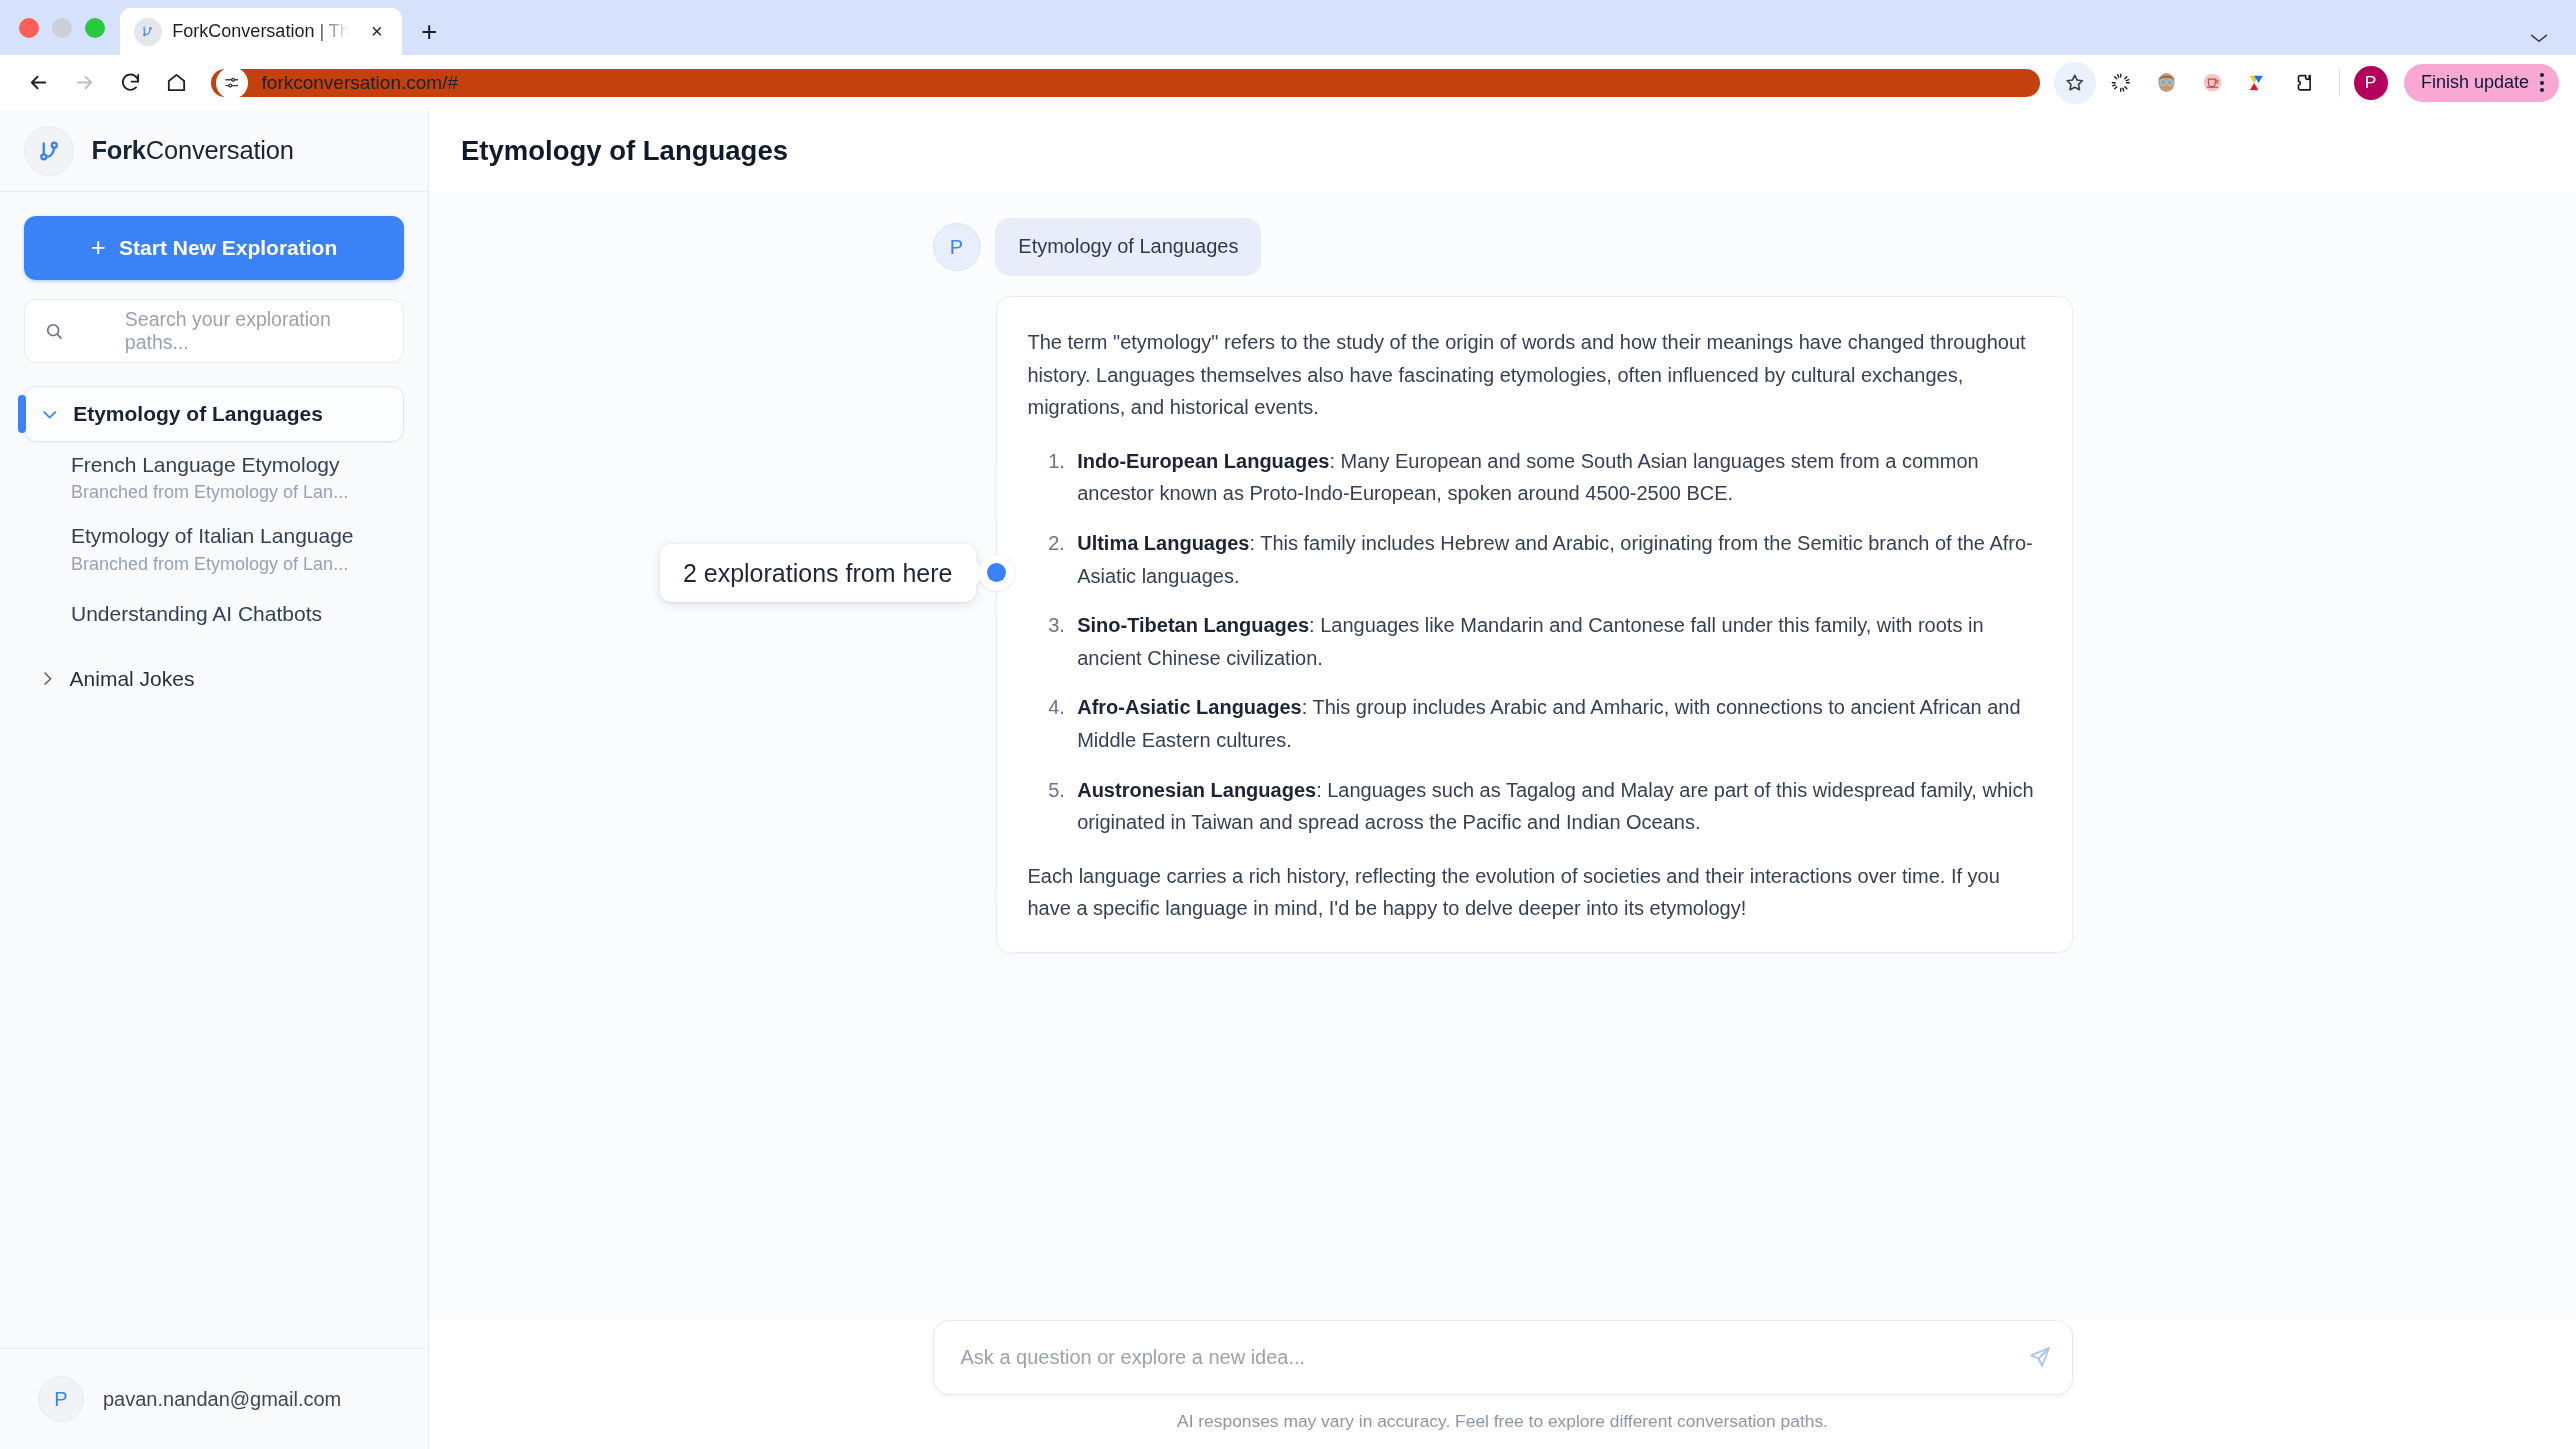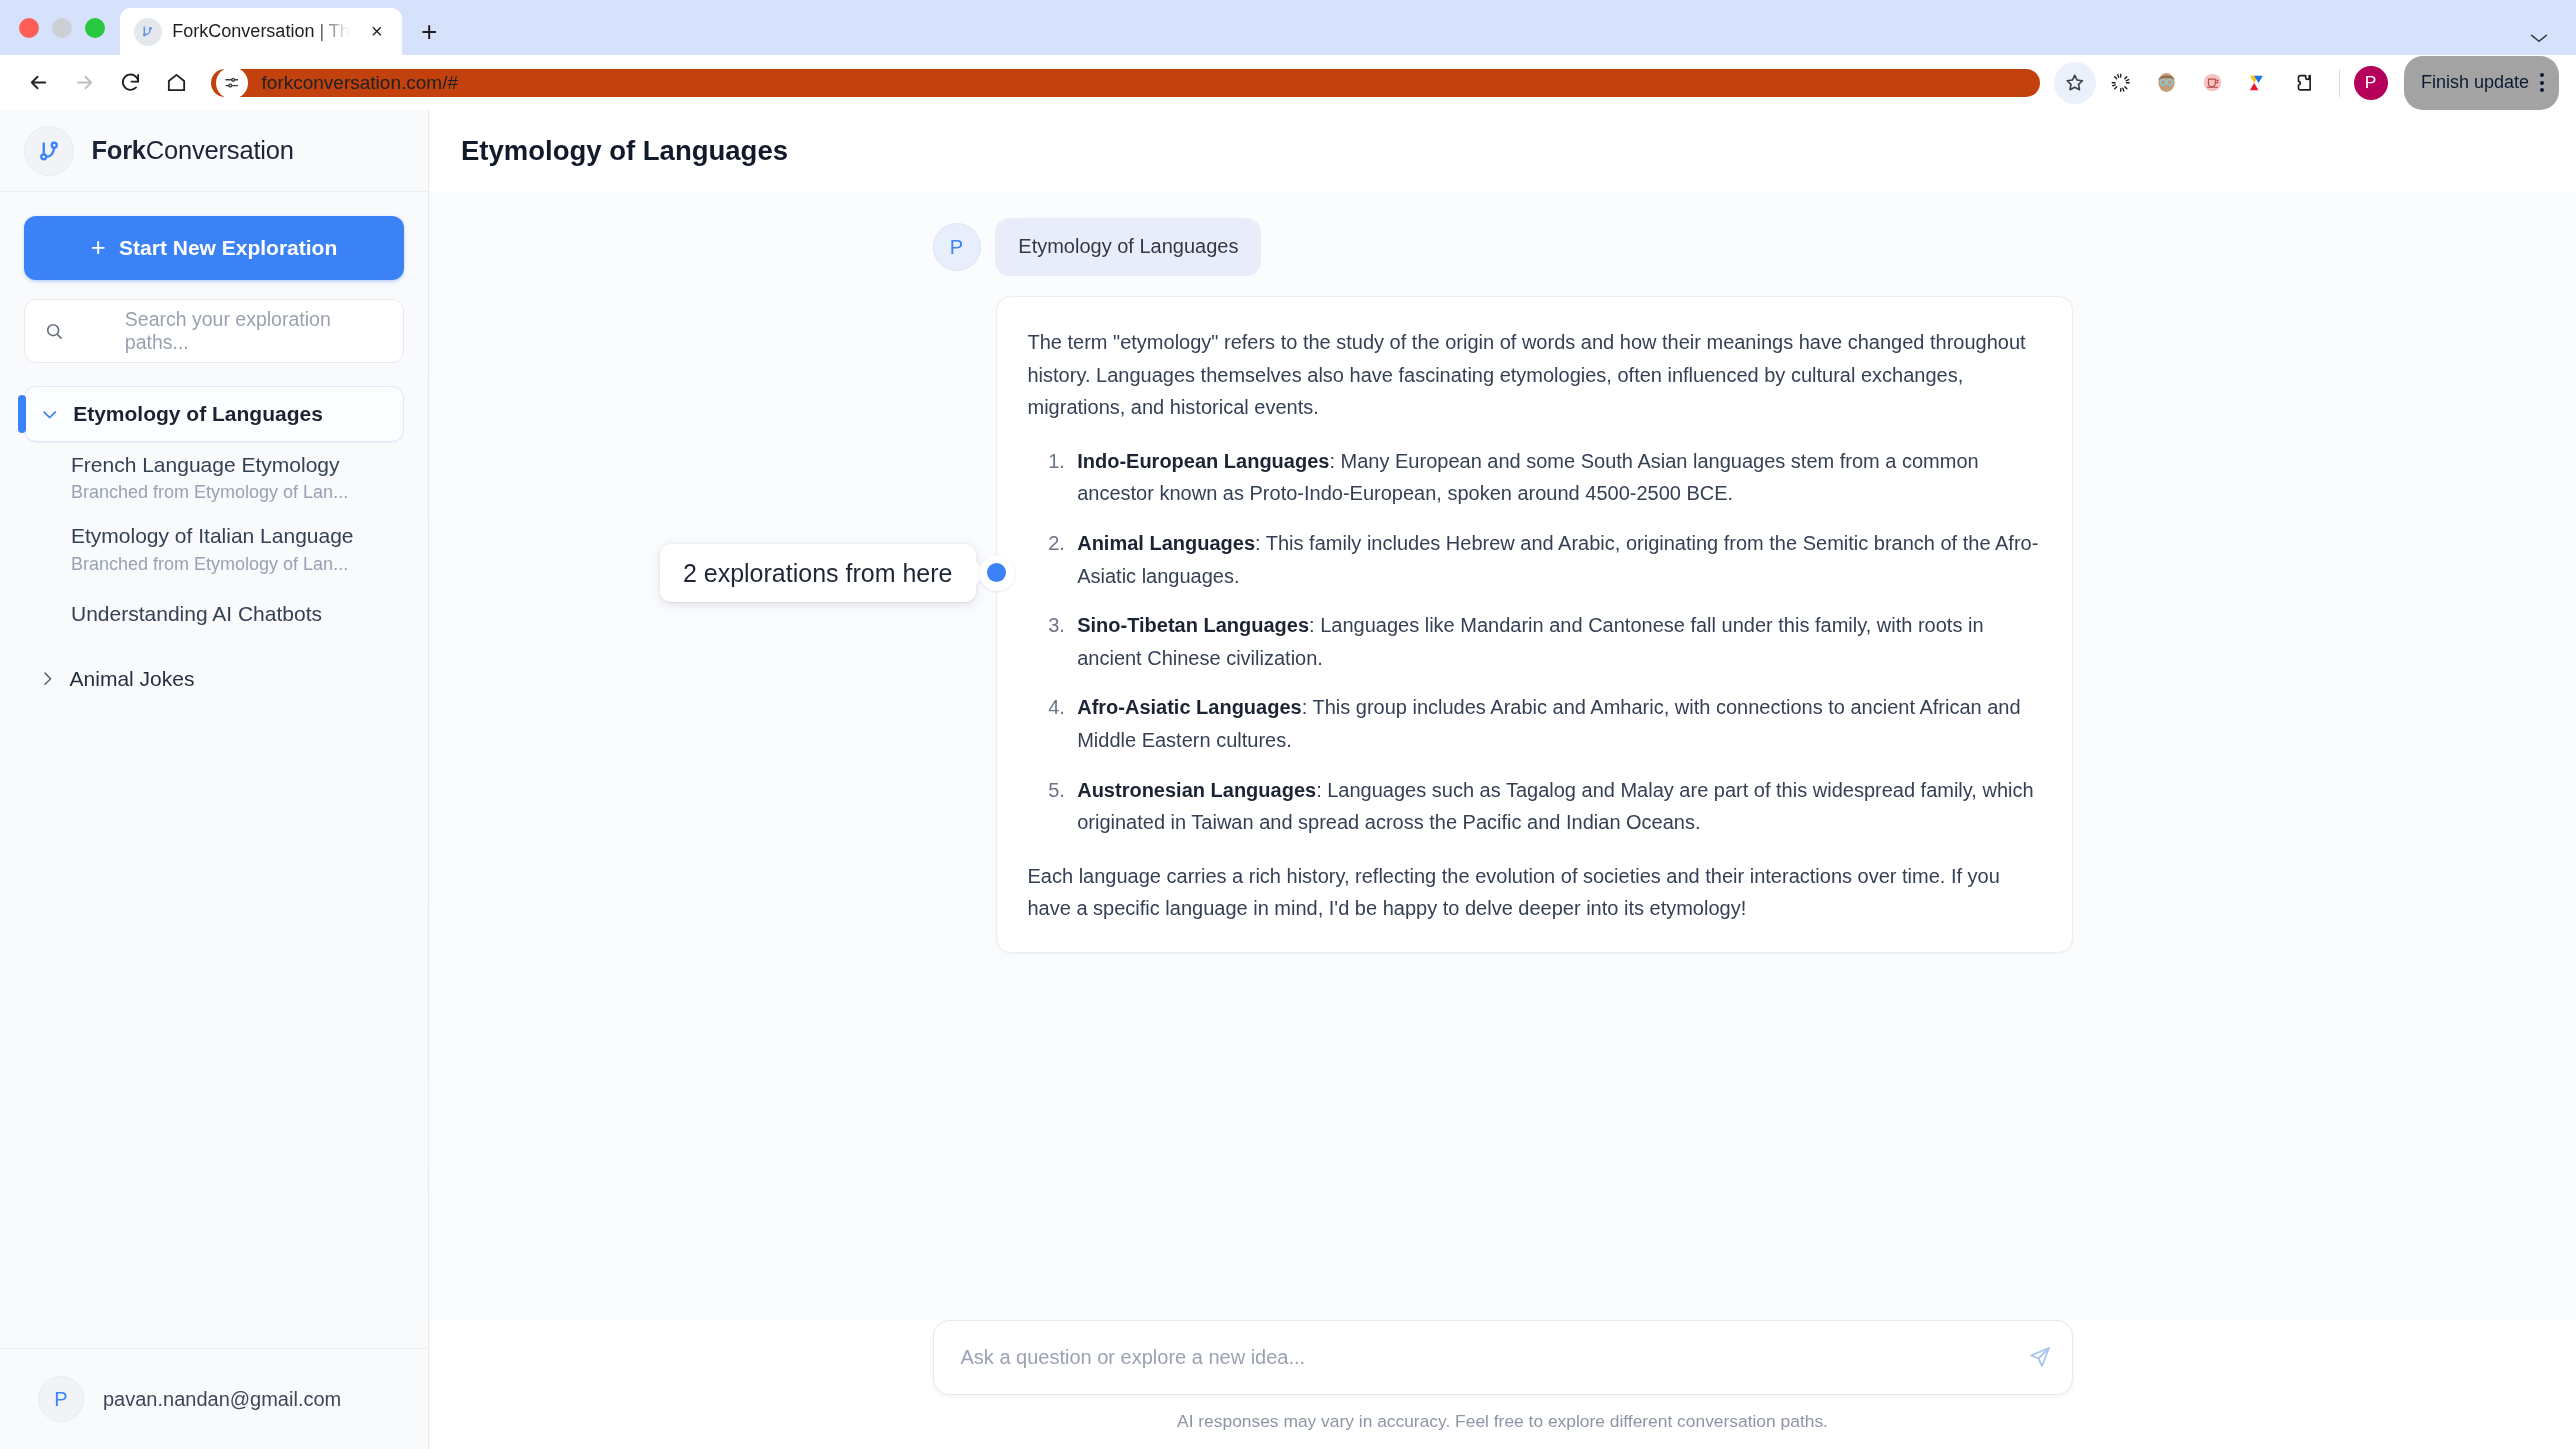--- a/index.html
+++ b/index.html
@@ -60,21 +60,21 @@
   }
   .omni-url { font-size: 19px; color: #202124; }
   .tb-icon { width: 42px; height: 42px; display:flex;align-items:center;justify-content:center; border-radius: 50%; flex:none; }
   .tb-star { background: #eaf1fd; }
   .tb-sep { width: 1.3px; height: 28px; background: #dadce0; margin: 0 9.4px; }
   .profile-av {
     width: 34px; height: 34px; border-radius: 50%; background: #b4005a;
     color: #fff; font-size: 17.4px; display:flex;align-items:center;justify-content:center; flex:none;
   }
   .finish-btn {
-    height: 54px; background: #a3a3a3; border-radius: 19px; color: #0b1a33;
+    height: 38px; background: #f9a8d4; border-radius: 19px; color: #0b1a33;
     font-size: 18px; display: flex; align-items: center; padding: 0 14.8px 0 17.4px;
     margin-left: 12px; gap: 10.7px; flex: none;
   }
   .kebab { display:flex; flex-direction:column; gap:3.4px; align-items:center; }
   .kebab i { width:4px;height:4px;border-radius:50%;background:#0b1a33;display:block; }
 
   
   .app { flex: 1; display: flex; background: #ffffff; min-height: 0; }
 
   
@@ -455,21 +455,21 @@
                   <i></i>
                 </span>
 
               <p>The term "etymology" refers to the study of the origin of words and how their meanings have changed throughout history. Languages themselves also have fascinating etymologies, often influenced by cultural exchanges, migrations, and historical events.</p>
 
               <ol>
                 <li>
                   <b>Indo-European Languages</b><span>: Many European and some South Asian languages stem from a common ancestor known as Proto-Indo-European, spoken around 4500-2500 BCE.</span>
                 </li>
                 <li>
-                  <b>Animal Languages</b><span>: This family includes Hebrew and Arabic, originating from the Semitic branch of the Afro-Asiatic languages.</span>
+                  <b>Ultima Languages</b><span>: This family includes Hebrew and Arabic, originating from the Semitic branch of the Afro-Asiatic languages.</span>
                 </li>
                 <li>
                   <b>Sino-Tibetan Languages</b><span>: Languages like Mandarin and Cantonese fall under this family, with roots in ancient Chinese civilization.</span>
                 </li>
                 <li>
                   <b>Afro-Asiatic Languages</b><span>: This group includes Arabic and Amharic, with connections to ancient African and Middle Eastern cultures.</span>
                 </li>
                 <li>
                   <b>Austronesian Languages</b><span>: Languages such as Tagalog and Malay are part of this widespread family, which originated in Taiwan and spread across the Pacific and Indian Oceans.</span>
                 </li>

